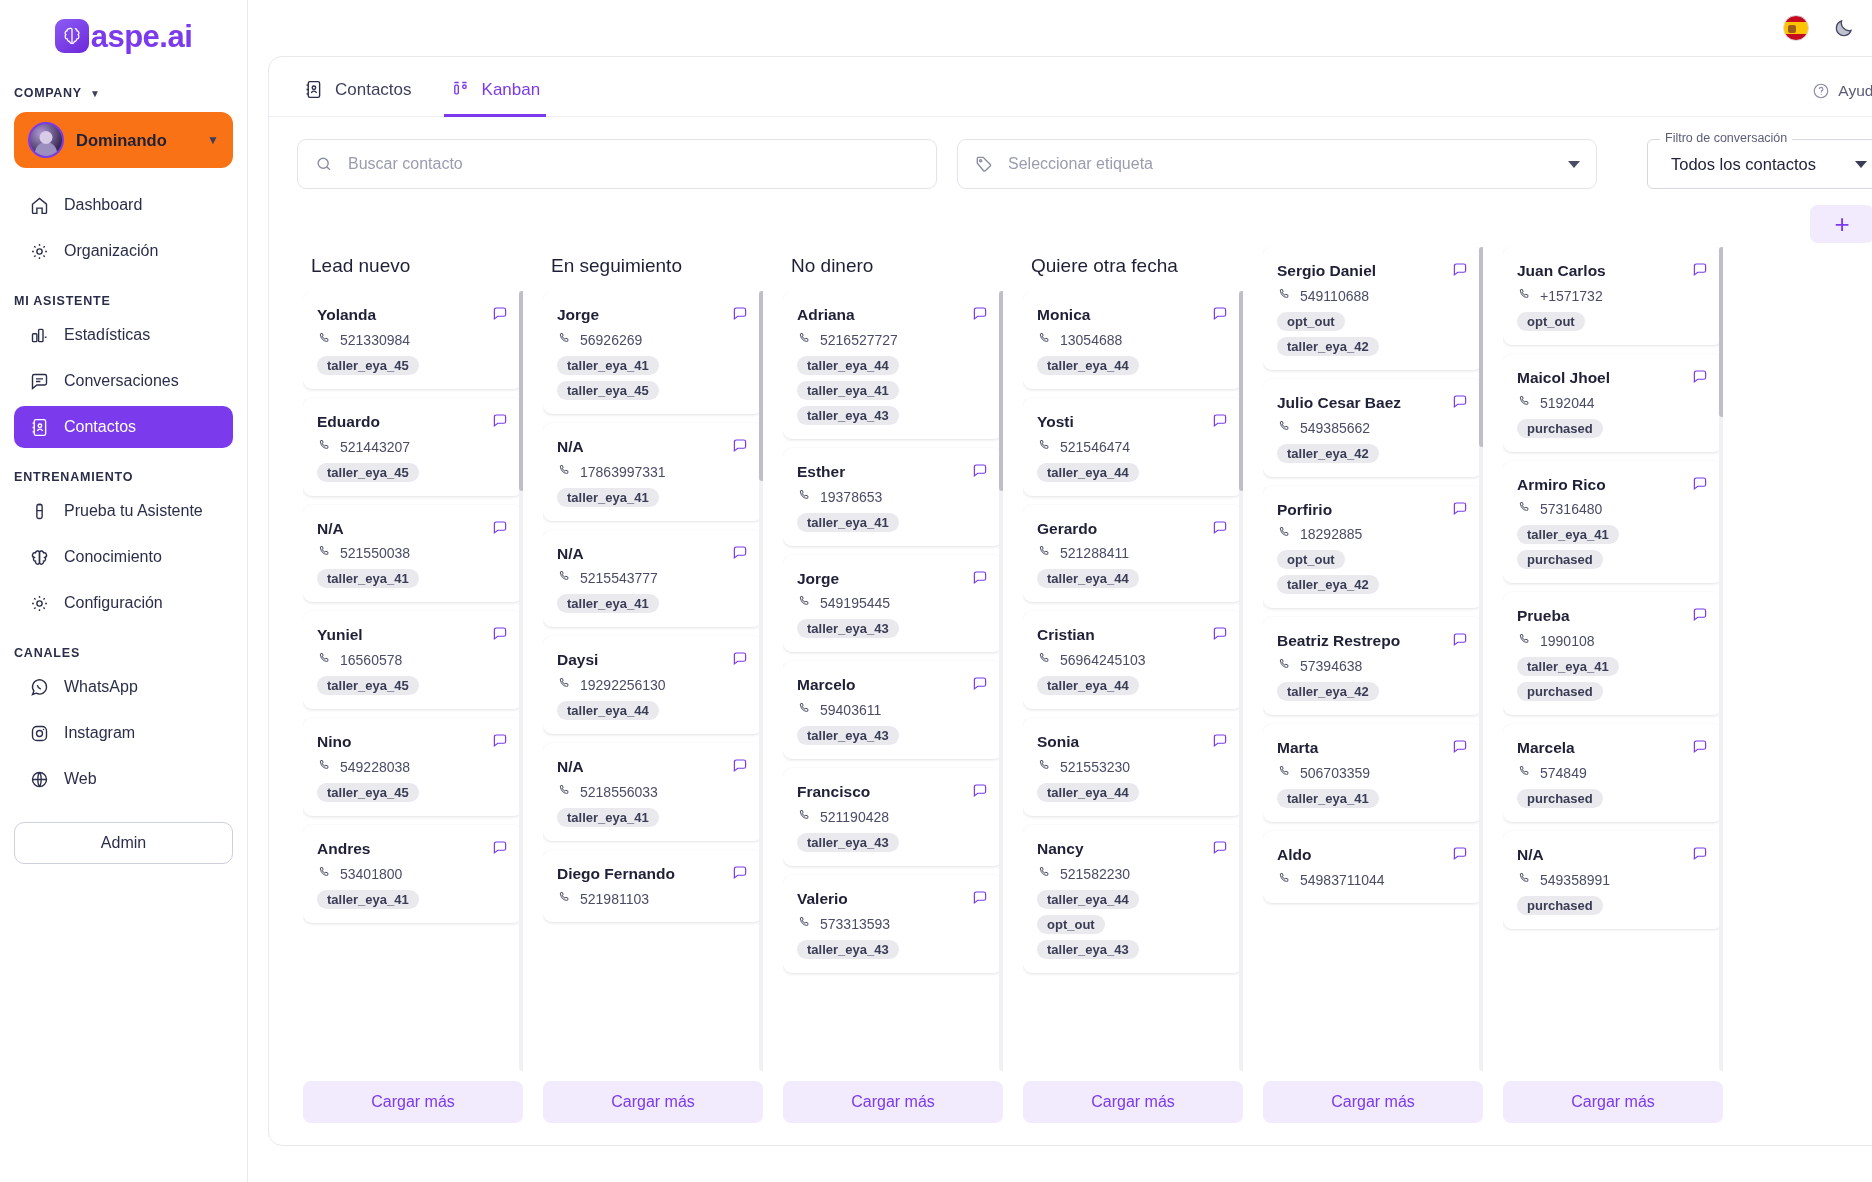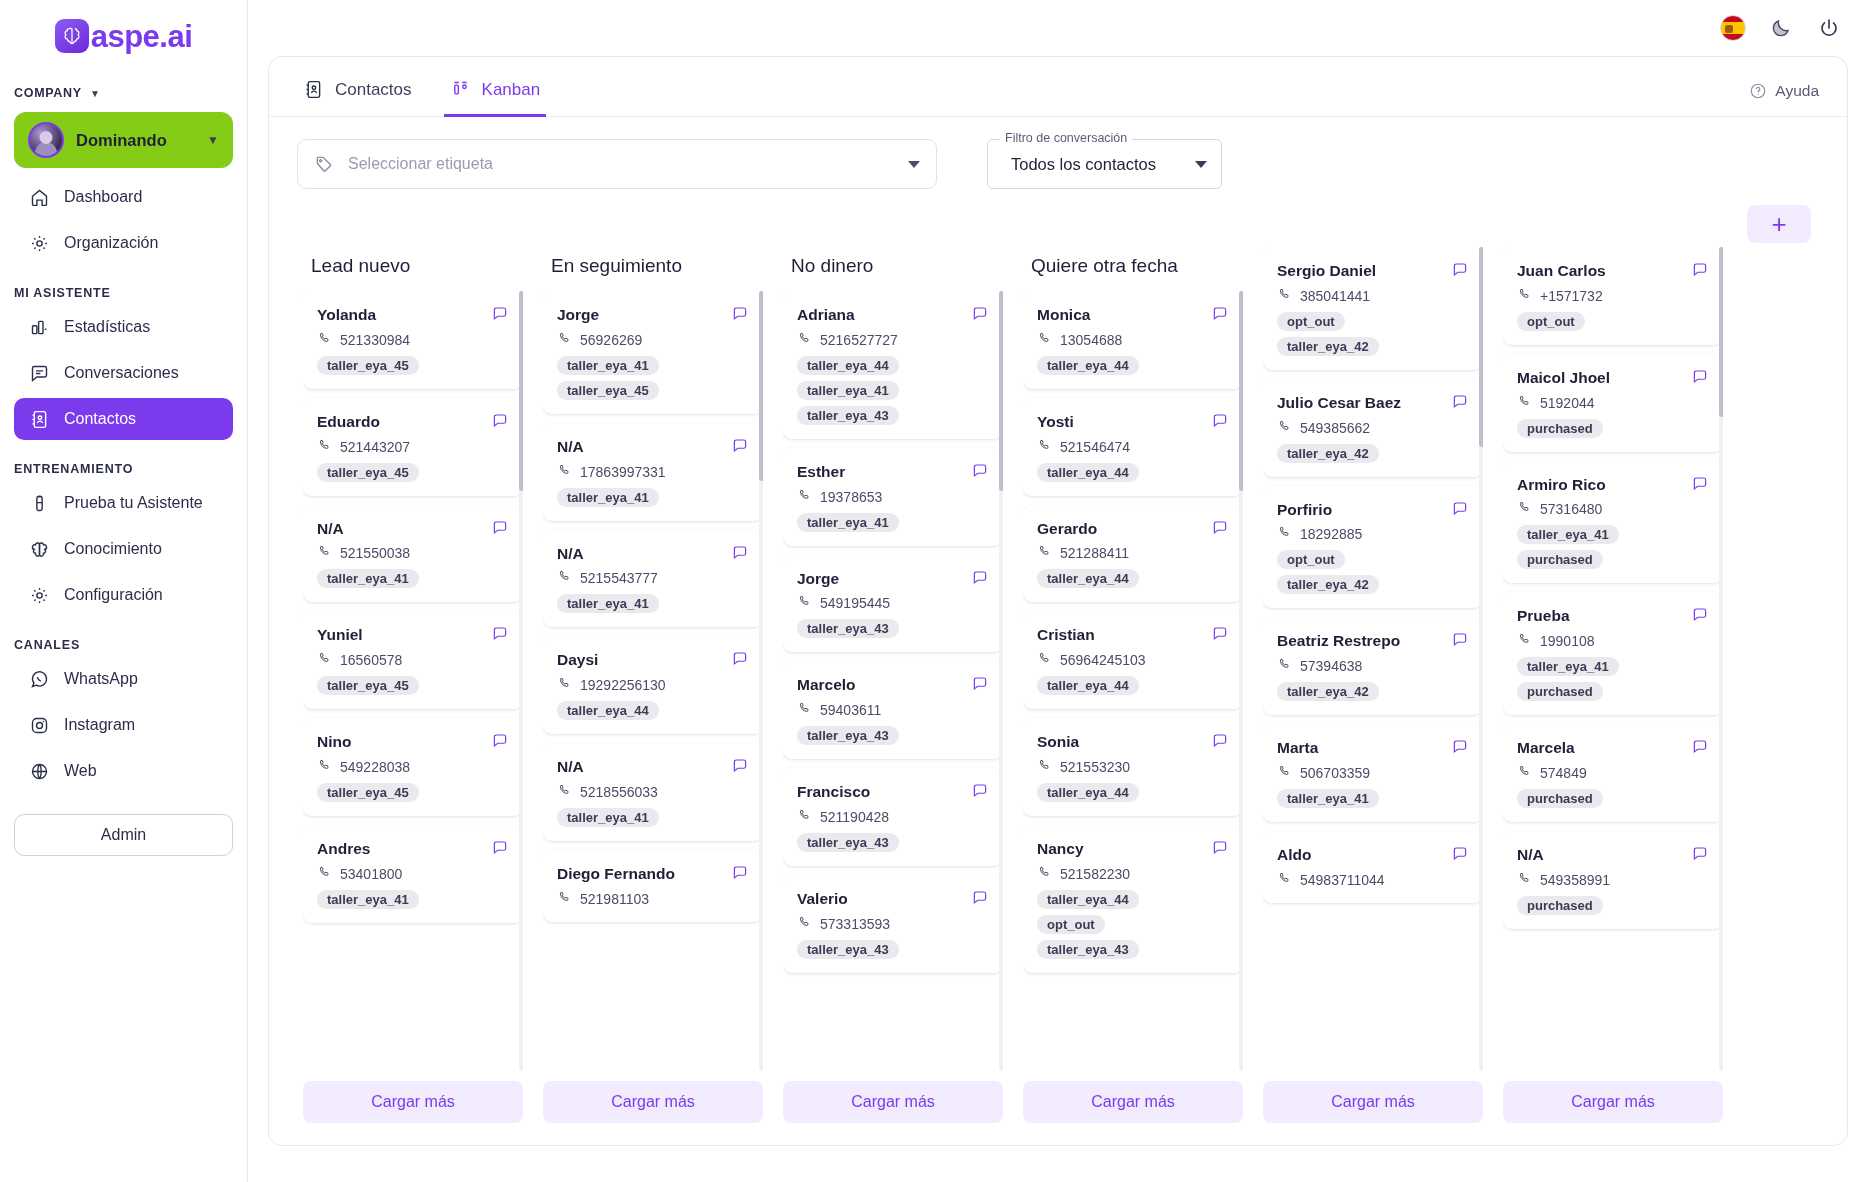--- a/index.html
+++ b/index.html
@@ -35,22 +35,22 @@
     font-size: 31px; font-weight: 700; color: #7c3aed;
     letter-spacing: -0.5px; line-height: 1;
   }
   .sb-section {
     font-size: 12.5px; font-weight: 700; color: #2b2e4a;
     letter-spacing: 0.7px; padding: 0 0 0 14px; margin-top: 22px;
     display: flex; align-items: center; gap: 8px;
   }
   .sb-section .chev { font-size: 10px; color: #3a3d5c; }
   .company-card {
-    margin: 12px 14px 8px 14px;
-    background: #84cc16;
+    margin: 12px 14px 16px 14px;
+    background: #f97316;
     border-radius: 12px;
     height: 56px;
     display: flex; align-items: center; gap: 12px;
     padding: 0 14px;
     cursor: pointer;
   }
   .avatar {
     width: 36px; height: 36px; border-radius: 50%;
     background: radial-gradient(circle at 35% 30%, #b09ad6, #3a2a55 70%);
     border: 2px solid #7c3aed; flex: 0 0 36px;
@@ -423,20 +423,27 @@
         <svg viewBox="0 0 24 24">
             <circle cx="12" cy="12" r="9"></circle>
             <path d="M9.7 9.4a2.4 2.4 0 1 1 2.9 2.5V14"></path>
             <circle cx="12.3" cy="16.6" r=".7" fill="#8d8fa6" stroke="none"></circle>
           </svg>
         <span>Ayuda</span>
       </div>
     </div>
 
     <div class="filters">
+      <div class="field search">
+        <svg viewBox="0 0 24 24">
+            <circle cx="11" cy="11" r="6"></circle>
+            <path d="m15.5 15.5 3.5 3.5"></path>
+          </svg>
+        <span>Buscar contacto</span>
+      </div>
       <div class="field tagsel">
         <svg viewBox="0 0 24 24">
             <path d="M4 11V5a1 1 0 0 1 1-1h6l8.5 8.5a1.4 1.4 0 0 1 0 2L13.5 20a1.4 1.4 0 0 1-2 0Z"></path>
             <circle cx="8" cy="8" r="1.3"></circle>
           </svg>
         <span>Seleccionar etiqueta</span>
         <span class="caret"></span>
       </div>
       <div class="convfilter">
         <span class="lbl">Filtro de conversación</span>
@@ -915,21 +922,21 @@
                 <div class="card-head">
                   <div class="card-name">Sergio Daniel</div>
                   <span class="chatico"><svg viewBox="0 0 24 24">
                       <path d="M4.5 6.5A2.5 2.5 0 0 1 7 4h10a2.5 2.5 0 0 1 2.5 2.5v6A2.5 2.5 0 0 1 17 15H9l-4.5 3.5Z"></path>
                     </svg></span>
                 </div>
                 <div class="card-phone">
                   <span><svg viewBox="0 0 24 24">
                       <path d="M6.5 4h2l1.4 3.3-1.7 1.3a10 10 0 0 0 4.6 4.6l1.3-1.7L17.4 13v2a1.6 1.6 0 0 1-1.8 1.6C10 16 6.4 12.4 5.6 6.4A1.6 1.6 0 0 1 6.5 4Z"></path>
                     </svg></span>
-                  <span>385041441</span>
+                  <span>549110688</span>
                 </div>
                 <div class="tags">
                   <span class="tag">opt_out</span>
                   <span class="tag">taller_eya_42</span>
                 </div>
               </div>
               <div class="card">
                 <div class="card-head">
                   <div class="card-name">Julio Cesar Baez</div>
                   <span class="chatico"><svg viewBox="0 0 24 24">

